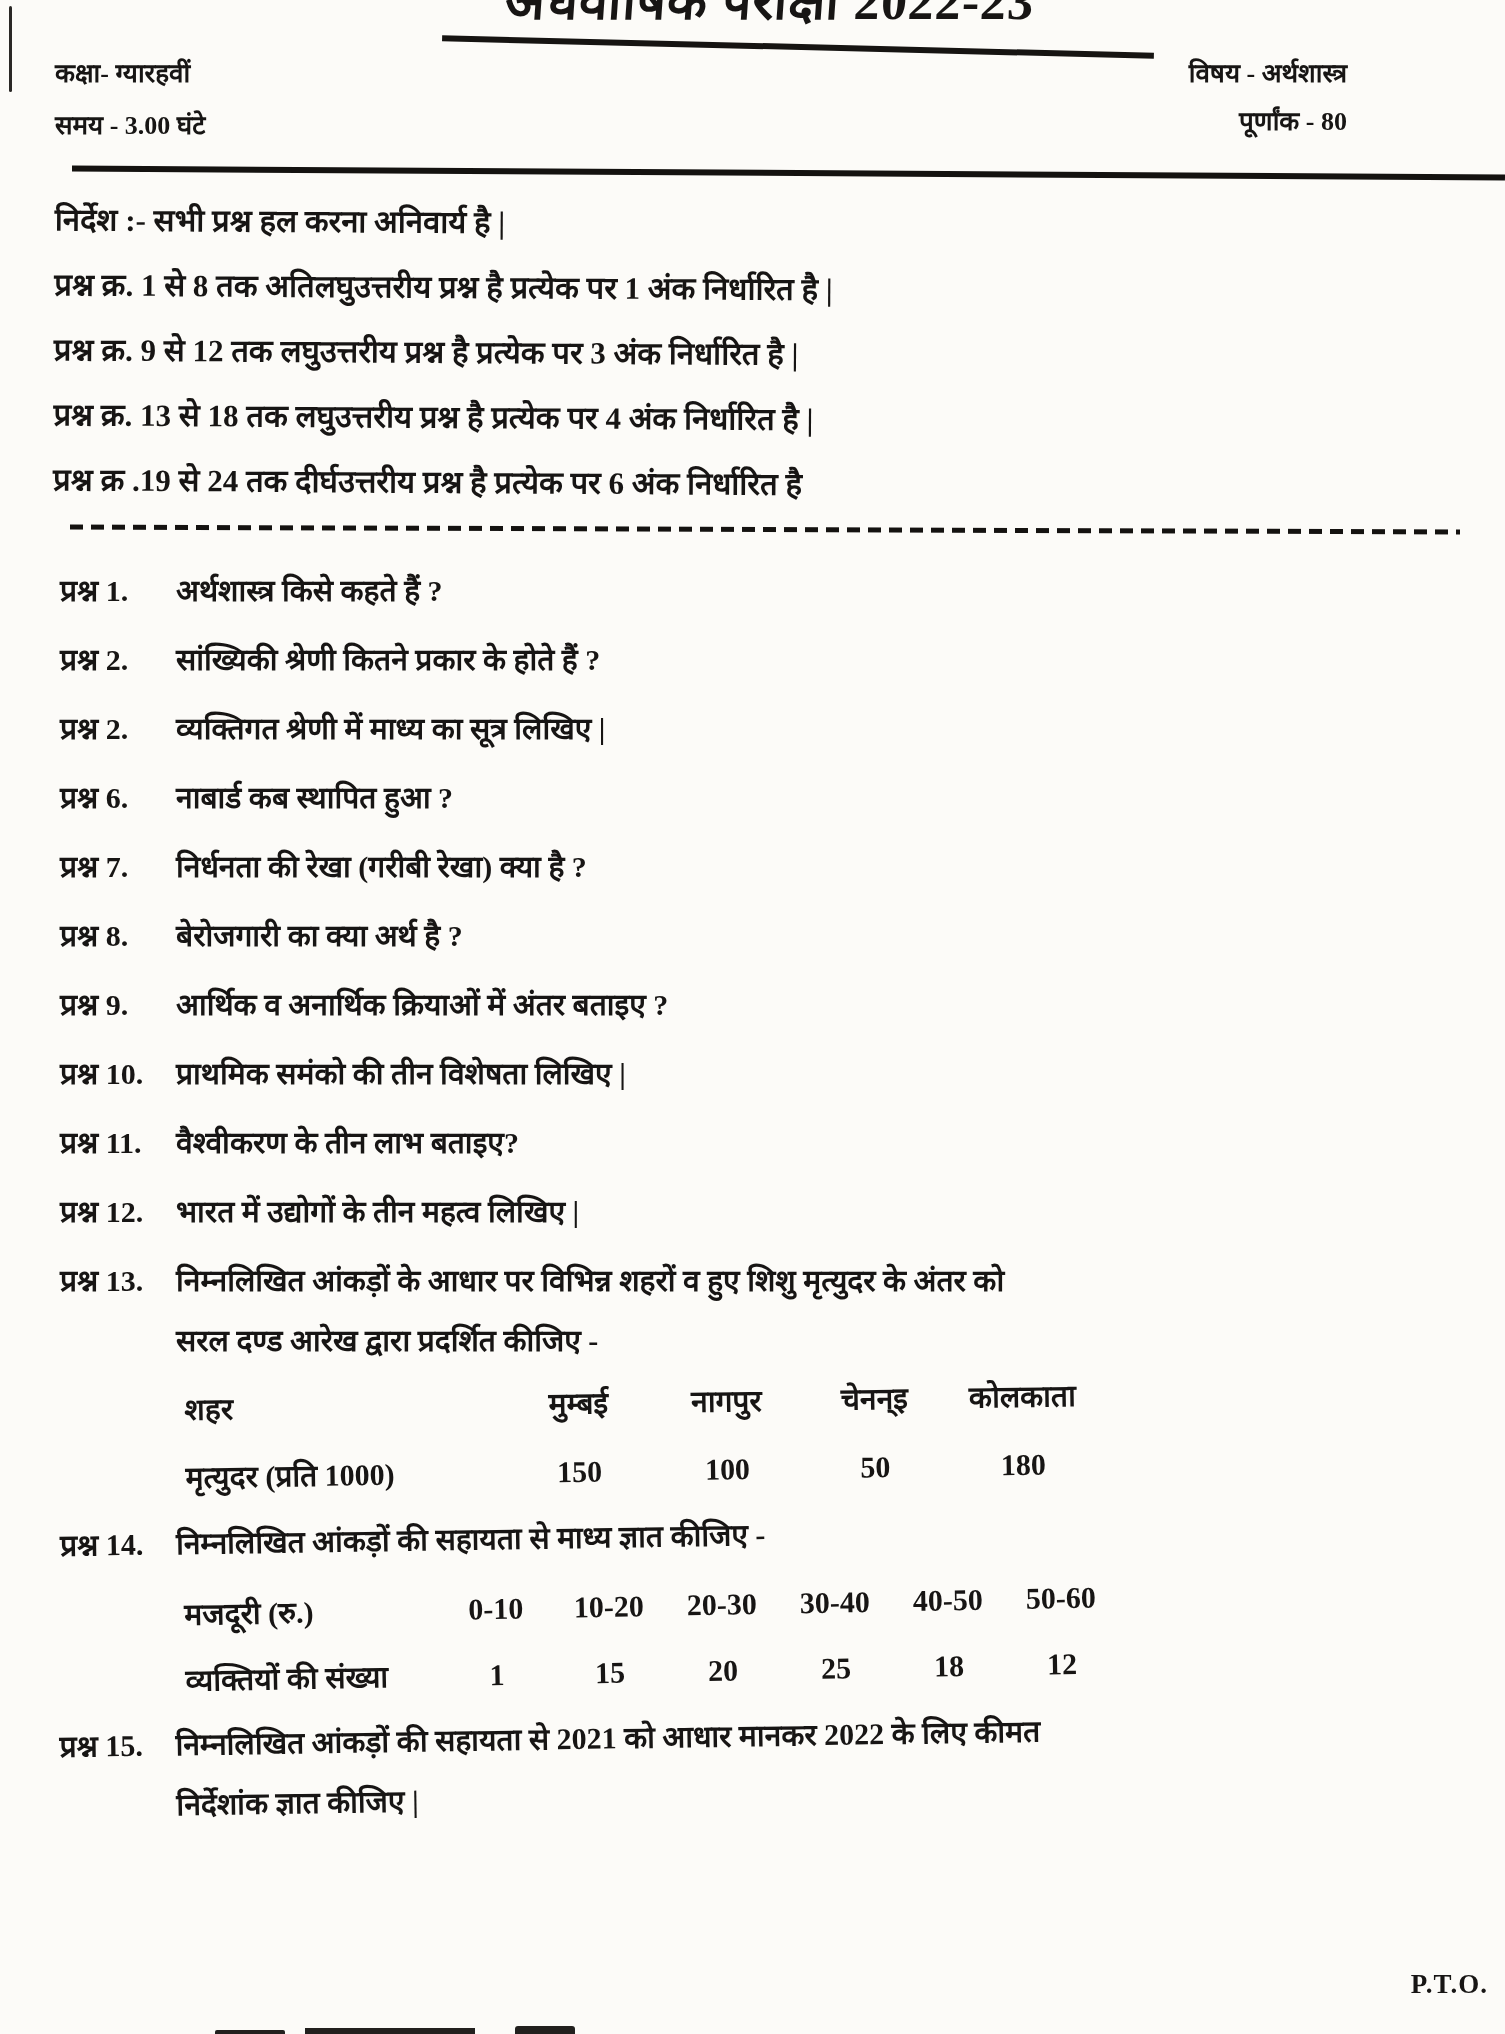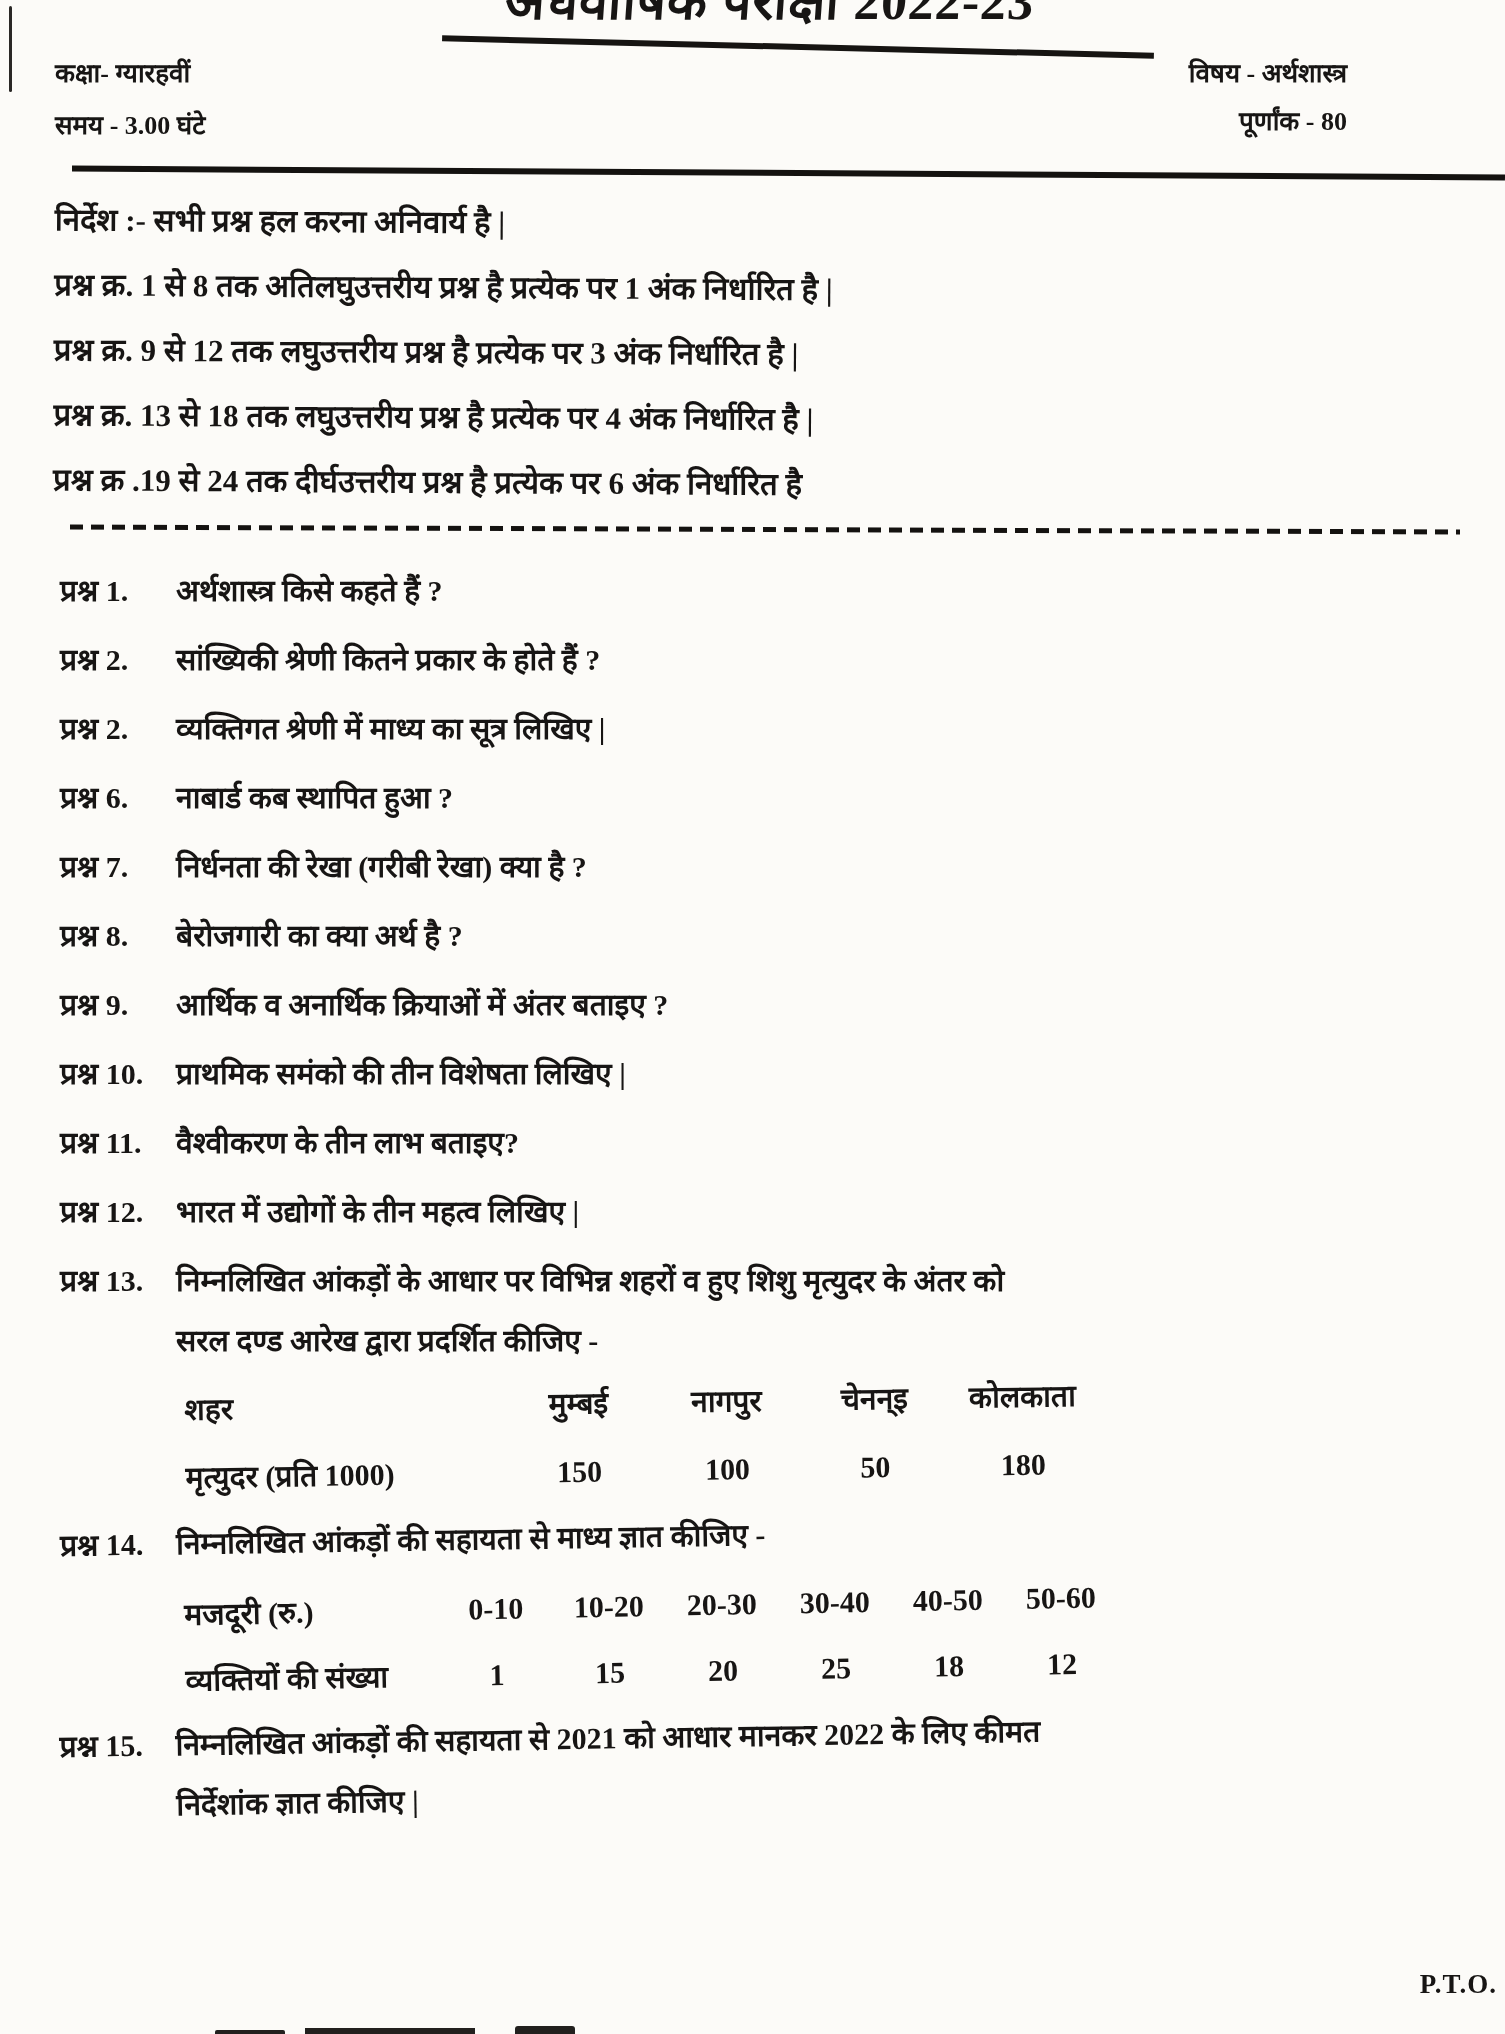--- a/index.html
+++ b/index.html
@@ -78,21 +78,21 @@
   .t13-label{flex:0 0 320px;}
   .t13-cell{flex:0 0 148px;text-align:center;}
   
   .t14{margin:24px 0 14px 125px;transform:rotate(-1.1deg);transform-origin:left center;}
   .t14-row{display:flex;margin-bottom:32px;}
   .t14-label{flex:0 0 255px;}
   .t14-cell{flex:0 0 113px;text-align:center;}
   .tilt-q{transform:rotate(-0.9deg);transform-origin:left center;}
   
   .pto{
-    position:absolute;right:8px;bottom:34px;
+    position:absolute;right:17px;bottom:34px;
     font-size:27px;letter-spacing:1px;
   }
   
   .cutoff{position:absolute;left:215px;bottom:-4px;width:420px;height:16px;overflow:hidden;}
   .cutoff .bar1{position:absolute;left:90px;top:6px;width:170px;height:7px;background:#22201e;}
   .cutoff .bar2{position:absolute;left:0px;top:8px;width:70px;height:8px;background:#22201e;border-radius:2px;}
   .cutoff .bar3{position:absolute;left:300px;top:4px;width:60px;height:10px;background:#22201e;border-radius:3px;}
 </style>
 </head>
 <body>

